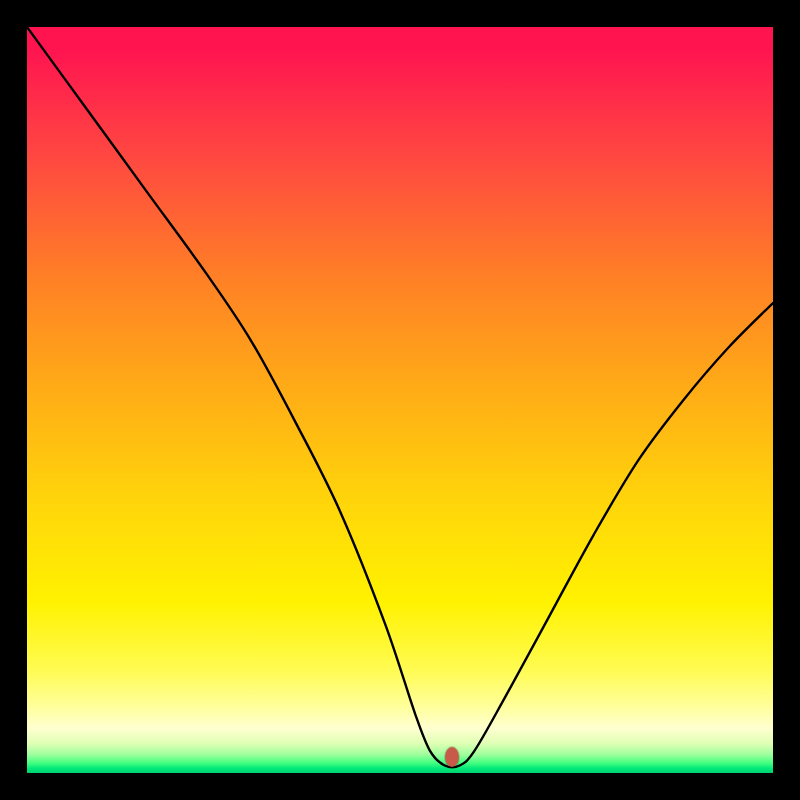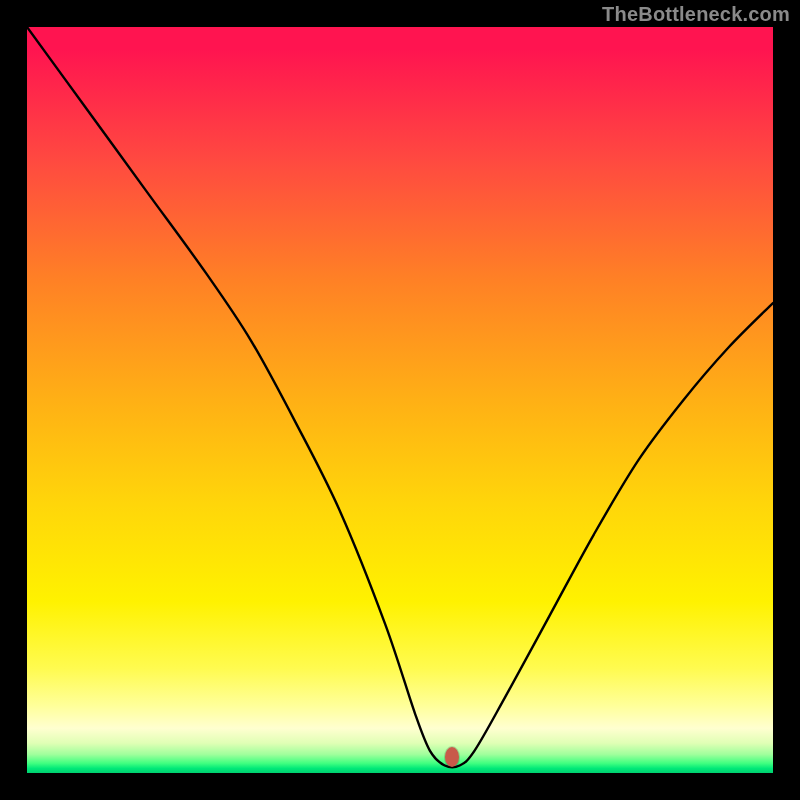--- a/index.html
+++ b/index.html
@@ -70,14 +70,13 @@
 </head>
 <body>
 
 <div class="frame">
   <div class="plot-area">
     <svg class="curve" viewBox="0 0 746 746" preserveAspectRatio="none">
       <path id="curve-path" fill="none" stroke="#000000" stroke-width="2.4" stroke-linecap="round" stroke-linejoin="round" d="M 0.00 0.00 C 9.95 13.68, 39.79 54.71, 59.68 82.06 C 79.57 109.41, 99.47 136.77, 119.36 164.12 C 139.25 191.47, 161.63 221.31, 179.04 246.18 C 196.45 271.05, 208.88 288.45, 223.80 313.32 C 238.72 338.19, 253.64 366.78, 268.56 395.38 C 283.48 423.98, 298.40 451.33, 313.32 484.90 C 328.24 518.47, 345.65 563.23, 358.08 596.80 C 370.51 630.37, 380.46 665.18, 387.92 686.32 C 395.38 707.46, 397.87 714.92, 402.84 723.62 C 407.81 732.32, 412.79 736.05, 417.76 738.54 C 422.73 741.03, 427.71 741.03, 432.68 738.54 C 437.65 736.05, 440.14 734.81, 447.60 723.62 C 455.06 712.43, 465.01 693.78, 477.44 671.40 C 489.87 649.02, 507.28 616.69, 522.20 589.34 C 537.12 561.99, 552.04 533.39, 566.96 507.28 C 581.88 481.17, 596.80 455.06, 611.72 432.68 C 626.64 410.30, 641.56 391.65, 656.48 373.00 C 671.40 354.35, 686.32 336.94, 701.24 320.78 C 716.16 304.62, 738.54 283.48, 746.00 276.02"></path>
     </svg>
     <div class="marker" id="marker" style="left: 418.22px; top: 719.588px;"></div>
   </div>
-  <div class="watermark">TheBottleneck.com</div>
 </div>
 
 </body></html>

